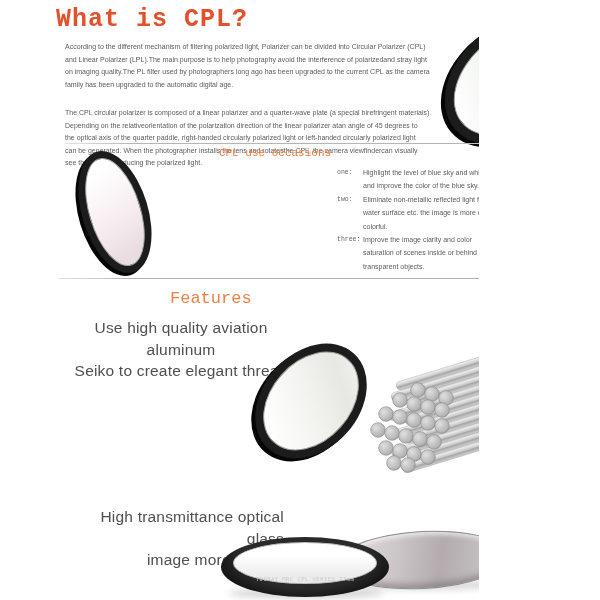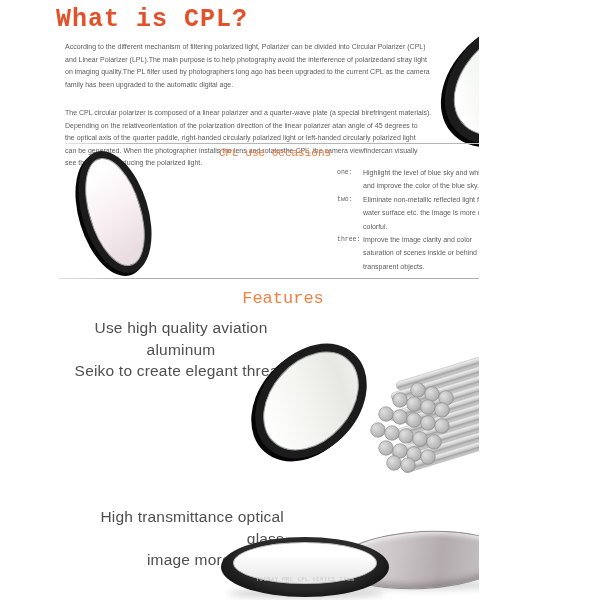--- a/index.html
+++ b/index.html
@@ -4,21 +4,21 @@
 <style>
   html,body{margin:0;padding:0;background:#fff;}
   #canvas{position:relative;width:479px;height:600px;background:#ffffff;overflow:hidden;
           font-family:"Liberation Sans",sans-serif;}
 
   
   .title{position:absolute;left:56px;top:5px;font-family:"Liberation Mono","DejaVu Sans Mono",monospace;
          font-size:25px;font-weight:bold;letter-spacing:1px;color:#e2512a;white-space:nowrap;}
   .h-occ{position:absolute;left:148px;top:147px;width:254px;text-align:center;
          font-family:"Liberation Mono","DejaVu Sans Mono",monospace;font-size:11px;color:#ee7a3c;white-space:nowrap;}
-  .h-feat{position:absolute;left:170px;top:289px;width:226px;text-align:center;
+  .h-feat{position:absolute;left:170px;top:289px;width:226px;text-align:left;
          font-family:"Liberation Mono","DejaVu Sans Mono",monospace;font-size:17px;color:#ee8246;white-space:nowrap;}
 
   
   .intro{position:absolute;left:65px;top:29px;width:530px;color:#5c5c5c;
          font-size:7px;line-height:12.4px;white-space:pre-line;}
   .intro .p2{margin-top:4px;}
 
   
   .points{position:absolute;left:337px;top:166px;width:218px;color:#5c5c5c;}
   .point{display:flex;align-items:flex-start;}

